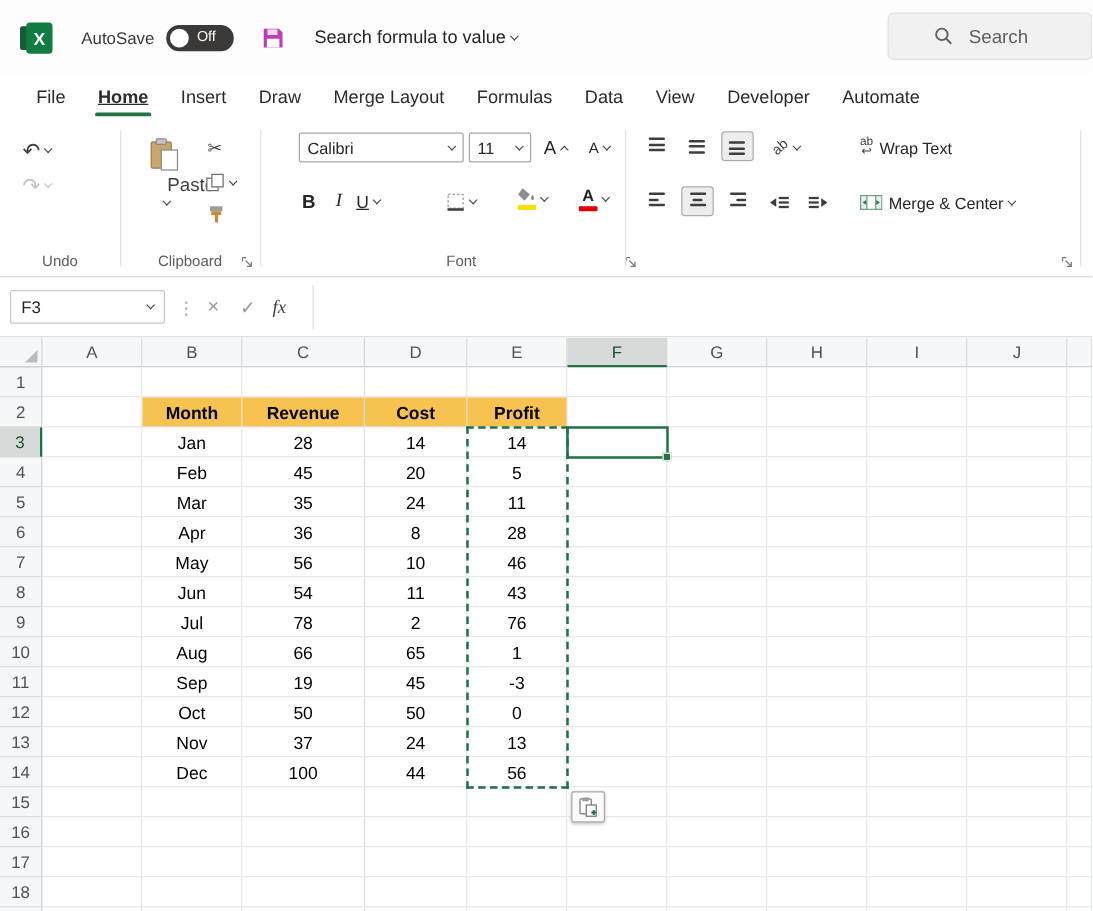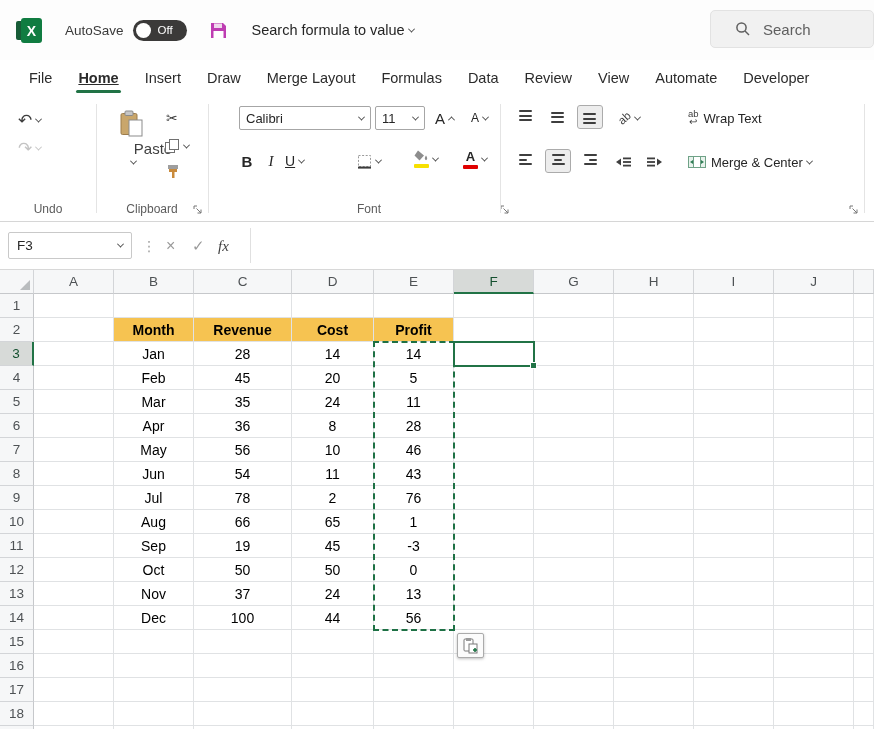--- a/index.html
+++ b/index.html
@@ -14,21 +14,21 @@
   .chev.gray{border-color:#C4C4C4;}
   
   .titlebar{position:absolute;top:0;left:0;right:0;height:60px;background:#FDFDFD;display:flex;align-items:center;}
   .excel-logo{margin-left:16px;flex:none;}
   .autosave-label{margin-left:22px;font-size:13.5px;color:#3A3A3A;}
   .toggle{margin-left:9px;width:54px;height:21px;border-radius:11px;background:#3B3A39;display:flex;align-items:center;cursor:pointer;flex:none;}
   .knob{width:15px;height:15px;border-radius:50%;background:#fff;margin-left:3px;}
   .tog-text{color:#fff;font-size:11.5px;margin-left:7px;}
   .save-btn{margin-left:22px;flex:none;cursor:pointer;}
   .quick-cmd{margin-left:24px;font-size:14.5px;color:#252525;display:flex;align-items:center;cursor:pointer;}
-  .search{position:absolute;right:0;top:10px;width:164px;height:38px;background:#F1F1F1;border:1px solid #E2E2E2;border-radius:5px;display:flex;align-items:center;padding-left:24px;gap:12px;cursor:text;}
+  .search{position:absolute;right:0;top:10px;width:164px;height:38px;background:#F1F1F1;border:1px solid #E2E2E2;border-radius:5px;display:flex;align-items:center;padding-left:36px;gap:12px;cursor:text;}
   .search span{font-size:15px;color:#5F5F5F;}
   
   .menubar{position:absolute;top:60px;left:0;right:0;height:36px;display:flex;align-items:stretch;padding-left:16px;background:#fff;}
   .mtab{padding:0 13px;display:flex;align-items:center;font-size:14.5px;color:#2B2B2B;position:relative;cursor:pointer;white-space:nowrap;}
   .mtab.active{font-weight:700;text-decoration:underline;}
   .mtab.active::after{content:"";position:absolute;left:11px;right:11px;bottom:3px;height:3px;background:var(--green);border-radius:2px;}
   
   .ribbon{position:absolute;top:96px;left:0;right:0;height:126px;background:#fff;border-bottom:1px solid #D6D6D6;}
   .rgroup{position:absolute;top:0;height:100%;}
   .rdiv{position:absolute;top:8px;bottom:8px;width:1px;background:#E4E4E4;}
@@ -110,24 +110,23 @@
 </div>
 
 <div class="menubar">
     <div class="mtab">File</div>
     <div class="mtab active">Home</div>
     <div class="mtab">Insert</div>
     <div class="mtab">Draw</div>
     <div class="mtab">Merge Layout</div>
     <div class="mtab">Formulas</div>
     <div class="mtab">Data</div>
-    <div class="mtab">Review</div>
     <div class="mtab">View</div>
+    <div class="mtab">Developer</div>
     <div class="mtab">Automate</div>
-    <div class="mtab">Developer</div>
   </div>
 
 <div class="ribbon">
 
   <div class="rgroup" style="left:0;width:96px;">
     <div class="rbtn" style="position:absolute;left:18px;top:12px;height:24px;">
       <span class="glyph">↶</span>
         <span class="chev"></span>
     </div>
     <div class="rbtn disabled" style="position:absolute;left:18px;top:40px;height:24px;">

